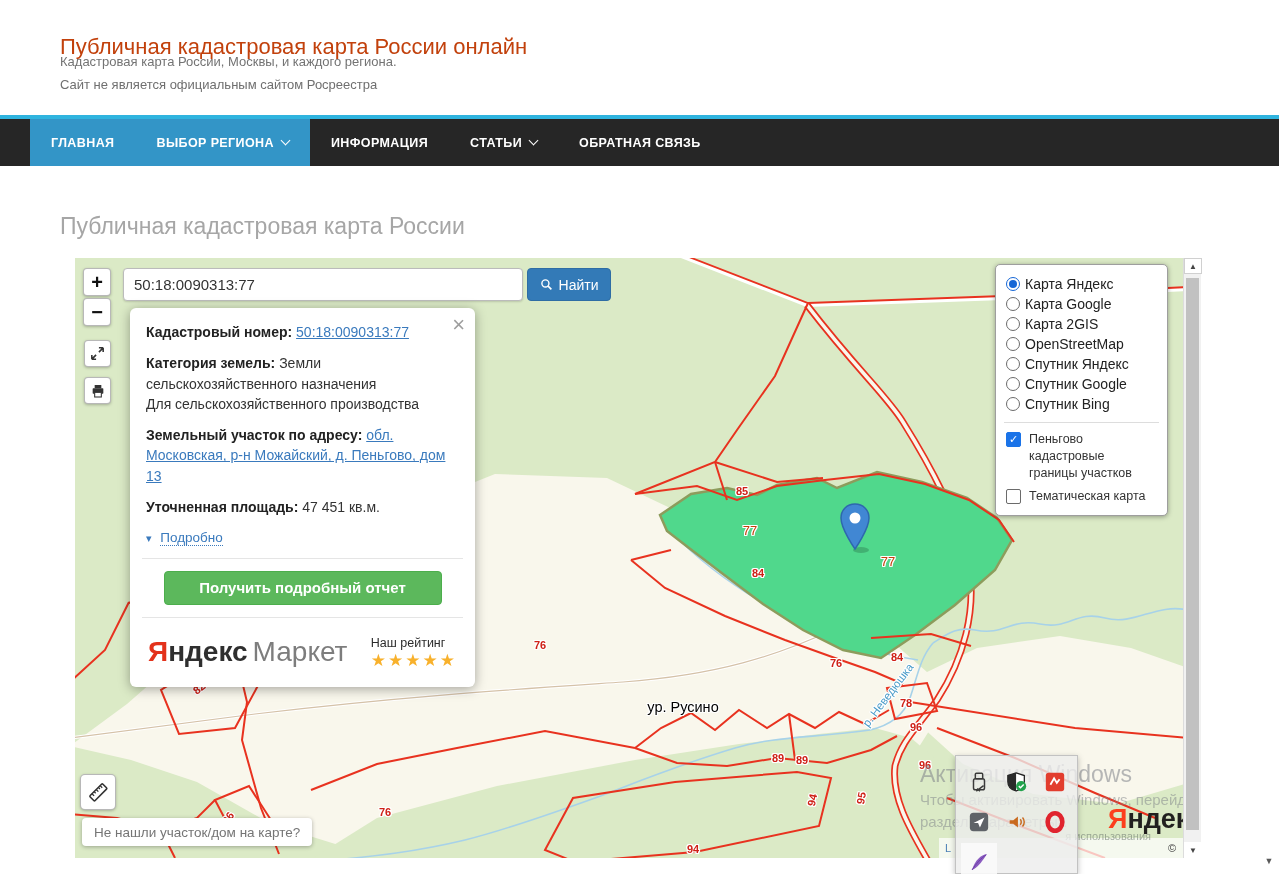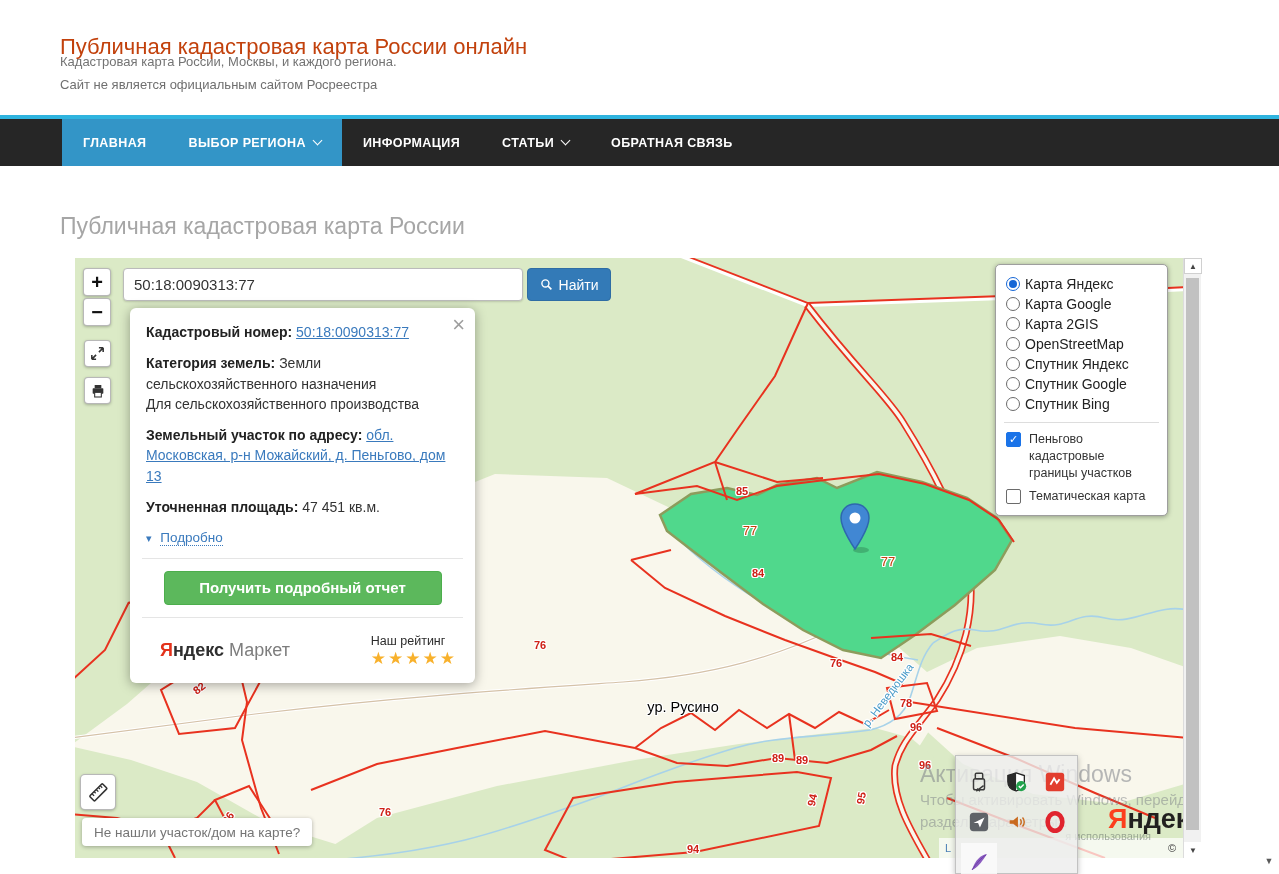--- a/index.html
+++ b/index.html
@@ -5,21 +5,21 @@
   html,body{margin:0;padding:0;background:#fff;}
   .page{position:relative;width:1279px;height:874px;overflow:hidden;background:#fff;
         font-family:"Liberation Sans",sans-serif;}
   
   .site-header{position:absolute;left:0;top:0;width:100%;height:115px;background:#fff;}
   .site-title{position:absolute;left:60px;top:34px;font-size:22px;color:#c2410c;font-weight:400;}
   .site-sub1{position:absolute;left:60px;top:54px;font-size:13px;color:#737373;}
   .site-sub2{position:absolute;left:60px;top:77px;font-size:13px;color:#6f6f6f;}
   .cyan-line{position:absolute;left:0;top:115px;width:100%;height:4px;background:#2fb4df;}
   
-  .navbar{position:absolute;left:0;top:119px;width:100%;height:47px;background:#262626;display:flex;align-items:stretch;padding-left:62px;box-sizing:border-box;}
+  .navbar{position:absolute;left:0;top:119px;width:100%;height:47px;background:#262626;display:flex;align-items:stretch;padding-left:30px;box-sizing:border-box;}
   .nav-active-group{display:flex;background:#3395c7;}
   .nav-item{display:flex;align-items:center;padding:0 21px;color:#fff;font-size:12.5px;font-weight:700;letter-spacing:.4px;cursor:pointer;white-space:nowrap;}
   .chev{display:inline-block;width:6px;height:6px;border-right:1.8px solid #fff;border-bottom:1.8px solid #fff;transform:rotate(45deg);margin-left:8px;margin-top:-4px;}
   
   .page-title{position:absolute;left:60px;top:213px;font-size:23px;color:#a6a6a6;font-weight:400;}
   
   .map-wrap{position:absolute;left:75px;top:258px;width:1108px;height:600px;overflow:hidden;background:#dbeac6;}
   .map-terrain{position:absolute;left:0;top:0;}
   .mlabel{position:absolute;font-size:11px;font-weight:700;color:#cf2017;transform:translate(-50%,-50%);white-space:nowrap;
     text-shadow:1px 0 0 #fff,-1px 0 0 #fff,0 1px 0 #fff,0 -1px 0 #fff,1px 1px 0 #fff,-1px -1px 0 #fff,1px -1px 0 #fff,-1px 1px 0 #fff;}
@@ -49,21 +49,21 @@
   .popup .lnk{color:#3a7abd;text-decoration:underline;cursor:pointer;}
   .popup-row{margin-bottom:11px;}
   .popup-close{position:absolute;right:10px;top:6px;font-size:22px;color:#9e9e9e;cursor:pointer;line-height:1;}
   .details-row{color:#3a7abd;font-size:13.5px;margin-bottom:8px;}
   .details-row .tri{font-size:11px;margin-right:5px;}
   .details-row .dot-u{border-bottom:1px dotted #3a7abd;cursor:pointer;}
   .popup hr{border:none;border-top:1px solid #e5e5e5;margin:10px -4px;}
   .report-btn{display:block;margin:12px auto 12px;width:278px;height:34px;background:#5cb85c;border:1px solid #4cae4c;border-radius:4px;
               color:#fff;font-size:15px;font-weight:700;cursor:pointer;font-family:"Liberation Sans",sans-serif;}
   .market-row{display:flex;justify-content:space-between;align-items:center;padding:4px 2px 2px;}
-  .market-logo{font-size:18px;margin-left:12px;}
+  .market-logo{font-size:28px;}
   .market-logo .red{color:#e3321b;font-weight:700;}
   .market-logo .blk{color:#2f2f2f;font-weight:700;}
   .market-logo .gry{color:#7d7d7d;font-weight:400;margin-left:5px;}
   .rating .rlabel{font-size:12.5px;color:#2b2b2b;}
   .rating .stars{font-size:17px;color:#f8b12c;letter-spacing:2px;line-height:1.1;}
   
   .layers{position:absolute;left:920px;top:6px;width:173px;background:#fff;border:1px solid #9e9e9e;border-radius:5px;
           box-shadow:0 1px 5px rgba(0,0,0,.35);box-sizing:border-box;padding:9px 10px 10px;}
   .lrow{display:flex;align-items:center;height:20px;font-size:14px;color:#222;cursor:pointer;}
   .radio{width:12px;height:12px;border:1.5px solid #6b6b6b;border-radius:50%;display:inline-block;position:relative;margin-right:5px;flex:none;}

